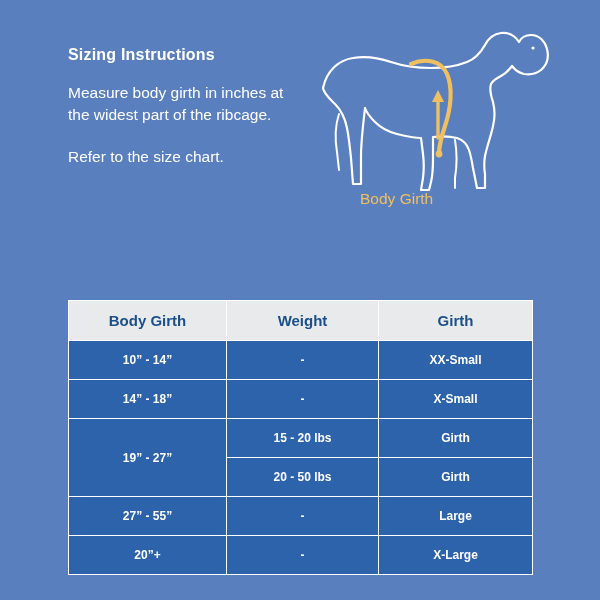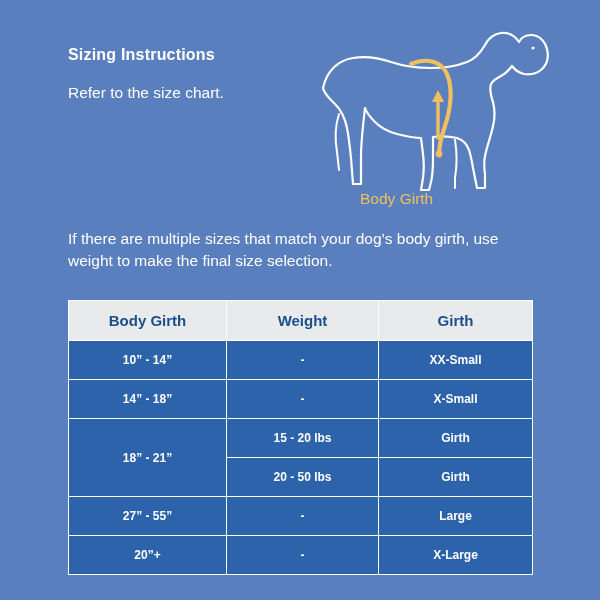--- a/index.html
+++ b/index.html
@@ -108,24 +108,24 @@
   table.size-chart col.c2 { width: 152px; }
   table.size-chart col.c3 { width: 154px; }
 </style>
 </head>
 <body>
 
 <div class="page">
 
   <div class="instructions">
     <h1 class="inst-title">Sizing Instructions</h1>
+    <p class="inst-para">Measure body girth in inches at the widest part of the ribcage.</p>
     <p class="inst-para second">Refer to the size chart.</p>
   </div>
 
-  <div class="note">If there are multiple sizes that match your dog’s body girth, use weight to make the final size selection.</div>
 
   <div class="illustration">
     <svg width="270" height="200" viewBox="0 0 270 200" fill="none">
 
       <path d="M18 70 C22 52 34 42 48 40 C60 38 74 40 86 44 C98 48 112 50 126 50
                C140 50 152 48 162 44 C170 41 176 34 180 27 C183 21 188 16 196 15
                C204 14 210 18 214 24 C216 20 220 17 226 17 C234 17 240 23 242 31
                C244 39 242 47 236 52 C231 56 225 57 219 56 C214 55 210 52 207 48
                C204 52 200 56 196 58 C192 60 188 62 186 66 C184 72 186 78 188 84
                C190 92 190 100 188 108 C186 118 182 128 180 138 C179 144 179 150 180 156
@@ -172,21 +172,21 @@
           <td>10” - 14”</td>
           <td>-</td>
           <td>XX-Small</td>
         </tr>
         <tr>
           <td>14” - 18”</td>
           <td>-</td>
           <td>X-Small</td>
         </tr>
         <tr>
-          <td rowspan="2">18” - 21”</td>
+          <td rowspan="2">19” - 27”</td>
           <td>15 - 20 lbs</td>
           <td>Girth</td>
         </tr>
         <tr>
           <td>20 - 50 lbs</td>
           <td>Girth</td>
         </tr>
         <tr>
           <td>27” - 55”</td>
           <td>-</td>

